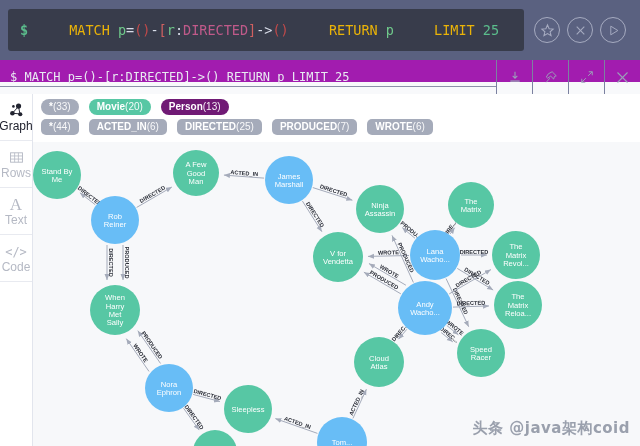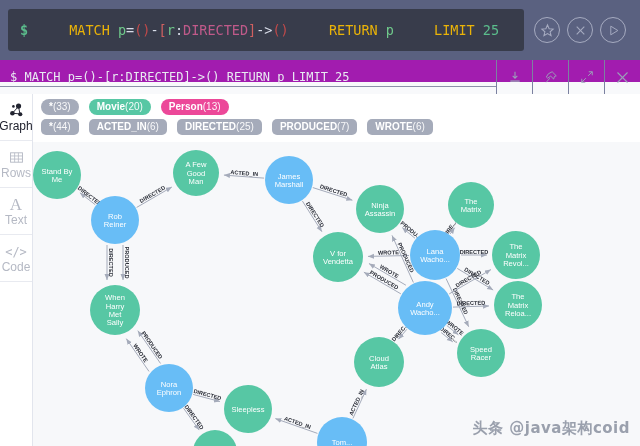--- a/index.html
+++ b/index.html
@@ -82,21 +82,21 @@
   }
   .legend-row { display: flex; gap: 10px; margin-bottom: 4px; align-items: center; }
   .pill {
     border-radius: 9px; padding: 2px 8px; font-size: 10px;
     color: #fff; font-weight: bold; white-space: nowrap; cursor: pointer;
     line-height: 12px;
   }
   .pill .cnt { font-weight: normal; opacity: .92; }
   .pill-star { background: #a5abba; }
   .pill-movie { background: #57c7a4; }
-  .pill-person { background: #ec4899; }
+  .pill-person { background: #701a75; }
   .pill-rel { background: #a5abba; border-radius: 5px; }
 
   
   .canvas {
     position: absolute; left: 33px; top: 142px; width: 607px; height: 304px;
     background: #f7f8fa; overflow: hidden;
   }
   .canvas svg { position: absolute; left: 0; top: 0; }
   .node-label {
     font-family: "Liberation Sans", sans-serif;

